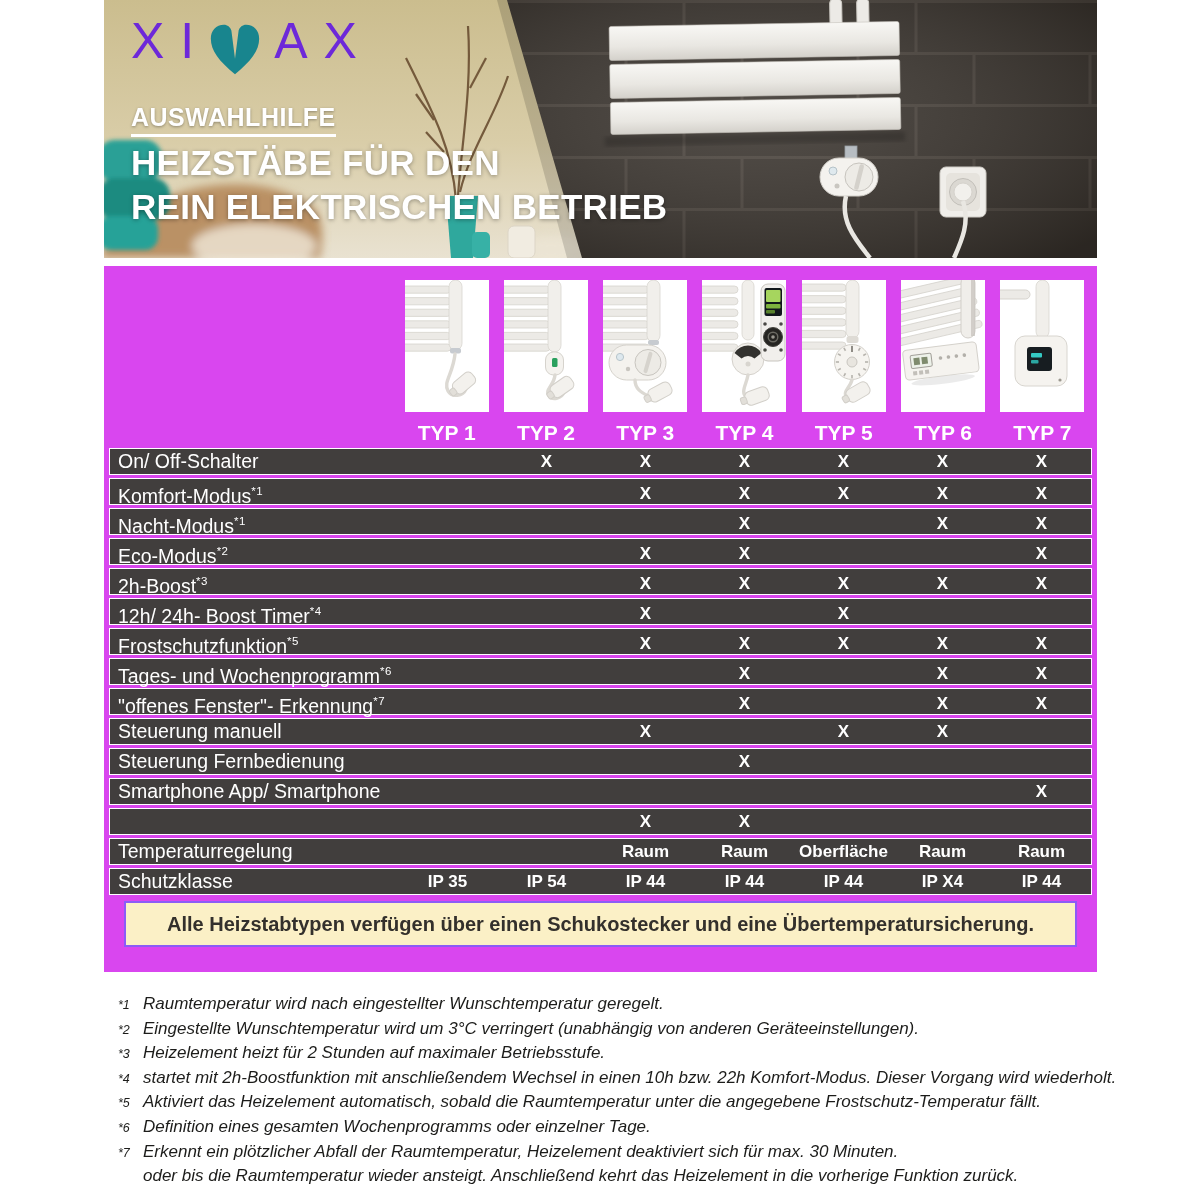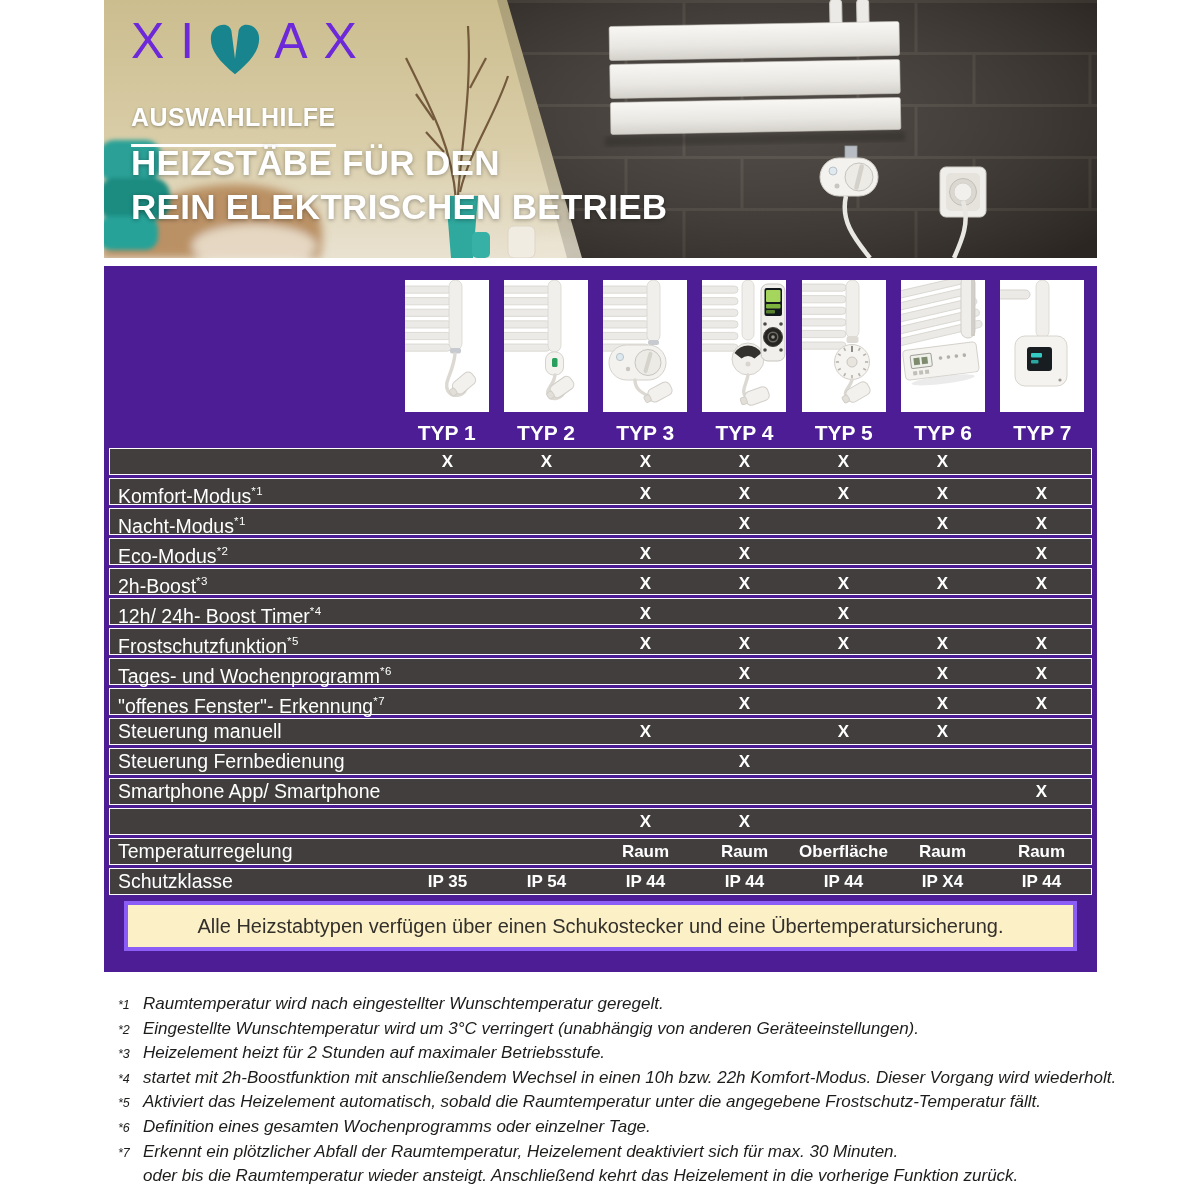--- a/index.html
+++ b/index.html
@@ -8,42 +8,42 @@
 
   
   .hero{position:absolute;left:104px;top:0;width:993px;height:258px;overflow:hidden;}
   .hero .scene{position:absolute;left:0;top:0;width:993px;height:258px;}
   .hero-text{position:absolute;left:0;top:0;width:100%;height:100%;color:#fff;}
   .logo{position:absolute;left:27px;top:16px;display:flex;align-items:flex-start;
         font-size:50px;line-height:1;font-weight:400;color:#6d28d9;}
   .logo span{letter-spacing:16px;}
   .logo .mark{width:58px;height:64px;margin:1px 10px 0 -4px;}
   .eyebrow{position:absolute;left:27px;top:103px;font-size:25px;font-weight:700;
-        letter-spacing:.5px;padding-bottom:12px;border-bottom:3px solid #fff;
+        letter-spacing:.5px;padding-bottom:2px;border-bottom:3px solid #fff;
         text-shadow:0 1px 3px rgba(0,0,0,.35);}
   .h-title{position:absolute;left:27px;top:141px;font-size:35px;font-weight:700;
         line-height:44px;letter-spacing:.3px;text-shadow:0 1px 4px rgba(0,0,0,.35);}
 
   
   .panel{position:absolute;left:104px;top:266px;width:993px;height:706px;
-         background:#4c1d95;box-sizing:border-box;padding:14px 5px 0;}
+         background:#d946ef;box-sizing:border-box;padding:14px 5px 0;}
   .grid{display:grid;grid-template-columns:288px repeat(7,1fr);}
   .prod-row{height:132px;}
   .prod-cell{display:flex;justify-content:center;align-items:flex-start;}
   .prod-box{width:84px;height:132px;background:#fff;overflow:hidden;}
   .prod-box svg{display:block;width:84px;height:132px;}
   .type-row{height:36px;align-items:center;}
   .type-label{color:#fff;font-weight:700;font-size:21px;text-align:center;padding-top:6px;}
   .f-row{border:1px solid #fff;background:#413e3d;height:27px;margin-bottom:3px;
          align-items:center;box-sizing:border-box;}
   .f-label{color:#fff;font-size:19.5px;padding-left:8px;white-space:nowrap;line-height:25px;}
   .f-label sup{font-size:11.5px;letter-spacing:.5px;}
   .f-cell{color:#fff;font-weight:700;font-size:17px;text-align:center;line-height:25px;}
-  .note{margin:6px 15px 0;height:42px;border:4px solid #8b5cf6;background:#fbf0c6;
-        display:flex;align-items:center;justify-content:center;font-weight:400;
+  .note{margin:6px 15px 0;height:42px;border:2px solid #8b5cf6;background:#fbf0c6;
+        display:flex;align-items:center;justify-content:center;font-weight:700;
         font-size:20px;color:#33302c;}
 
   
   .footnotes{position:absolute;left:118px;top:992px;width:1010px;}
   .fn{position:relative;padding-left:25px;font-style:italic;font-size:17px;
       line-height:24.6px;color:#1c1c1a;}
   .fn sup{position:absolute;left:0;top:1px;font-size:12.5px;}
 </style>
 </head>
 <body>
@@ -346,20 +346,21 @@
     <div class="type-label">TYP 1</div>
         <div class="type-label">TYP 2</div>
         <div class="type-label">TYP 3</div>
         <div class="type-label">TYP 4</div>
         <div class="type-label">TYP 5</div>
         <div class="type-label">TYP 6</div>
         <div class="type-label">TYP 7</div>
       </div>
     <div id="featureRows">
         <div class="grid f-row">
+          <div class="f-label">On/ Off-Schalter</div>
           <div class="f-cell"></div>
           <div class="f-cell">X</div>
           <div class="f-cell">X</div>
           <div class="f-cell">X</div>
           <div class="f-cell">X</div>
           <div class="f-cell">X</div>
           <div class="f-cell">X</div>
         </div>
         <div class="grid f-row">
           <div class="f-label">Komfort-Modus<sup>*1</sup></div>

